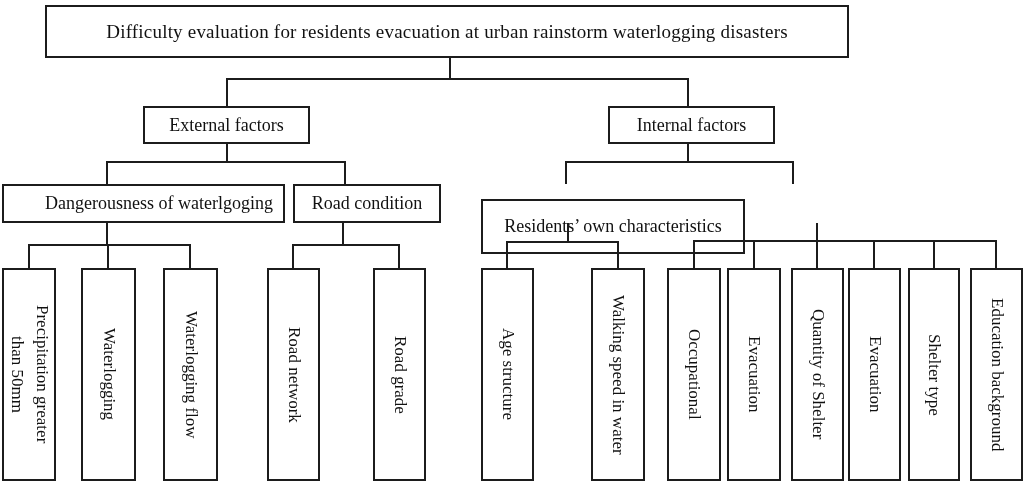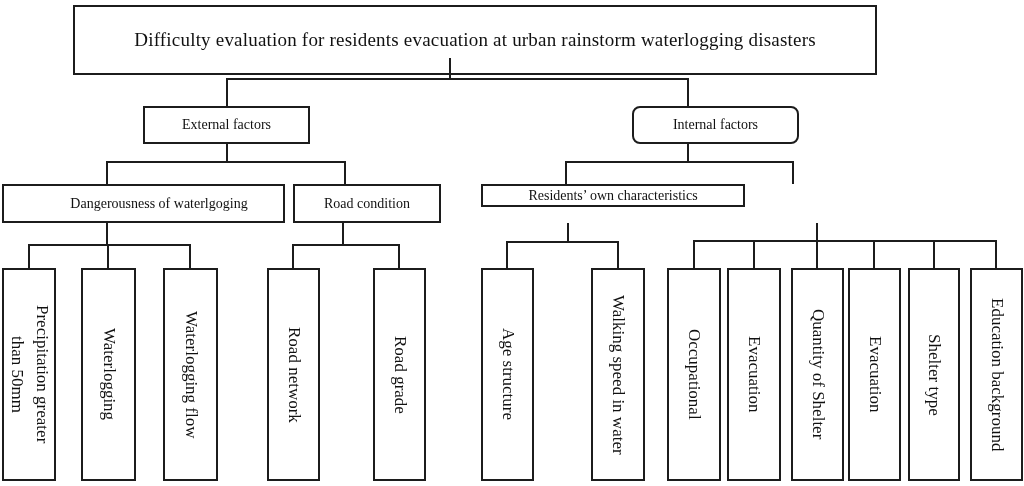--- a/index.html
+++ b/index.html
@@ -16,46 +16,46 @@
     position: absolute;
     box-sizing: border-box;
     border: 2px solid #1c1c1c;
     background: #ffffff;
     display: flex;
     align-items: center;
     justify-content: center;
     text-align: center;
   }
   .lv0 { font-size: 19px; letter-spacing: 0.2px; }
-  .lv  { font-size: 14px; }
+  .lv  { font-size: 18px; }
   .leaf { top: 268px; height: 213px; }
   .vtext {
     writing-mode: vertical-rl;
     text-orientation: mixed;
     font-size: 17px;
     line-height: 1.45;
     white-space: pre-line;
     text-align: center;
     max-height: 205px;
   }
   .ln { position: absolute; background: #1c1c1c; }
 </style>
 </head>
 <body>
 
 <div id="canvas">
 
-  <div class="box lv0" style="left:45px; top:5px; width:804px; height:70px;margin-left:28px;">Difficulty evaluation for residents evacuation at urban rainstorm waterlogging disasters</div>
+  <div class="box lv0" style="left:45px; top:5px; width:804px; height:53px;">Difficulty evaluation for residents evacuation at urban rainstorm waterlogging disasters</div>
 
   <div class="box lv" style="left:143px; top:106px; width:167px; height:38px;">External factors</div>
-  <div class="box lv" style="left:632px; top:106px; width:167px; height:38px;border-radius:8px;">Internal factors</div>
+  <div class="box lv" style="left:608px; top:106px; width:167px; height:38px;">Internal factors</div>
 
   <div class="box lv" style="left:2px; top:184px; width:283px; height:39px;padding-left:31px;">Dangerousness of waterlgoging</div>
   <div class="box lv" style="left:293px; top:184px; width:148px; height:39px;">Road condition</div>
-  <div class="box lv" style="left:481px; top:184px; width:264px; height:23px;">Residents’ own characteristics</div>
+  <div class="box lv" style="left:481px; top:199px; width:264px; height:55px;">Residents’ own characteristics</div>
 
   <div class="box leaf" style="left:2px; width:54px;">
     <span class="vtext">Precipitation greater
 than 50mm</span>
   </div>
   <div class="box leaf" style="left:81px; width:55px;">
     <span class="vtext">Waterlogging</span>
   </div>
   <div class="box leaf" style="left:163px; width:55px;">
     <span class="vtext">Waterlogging flow</span>

